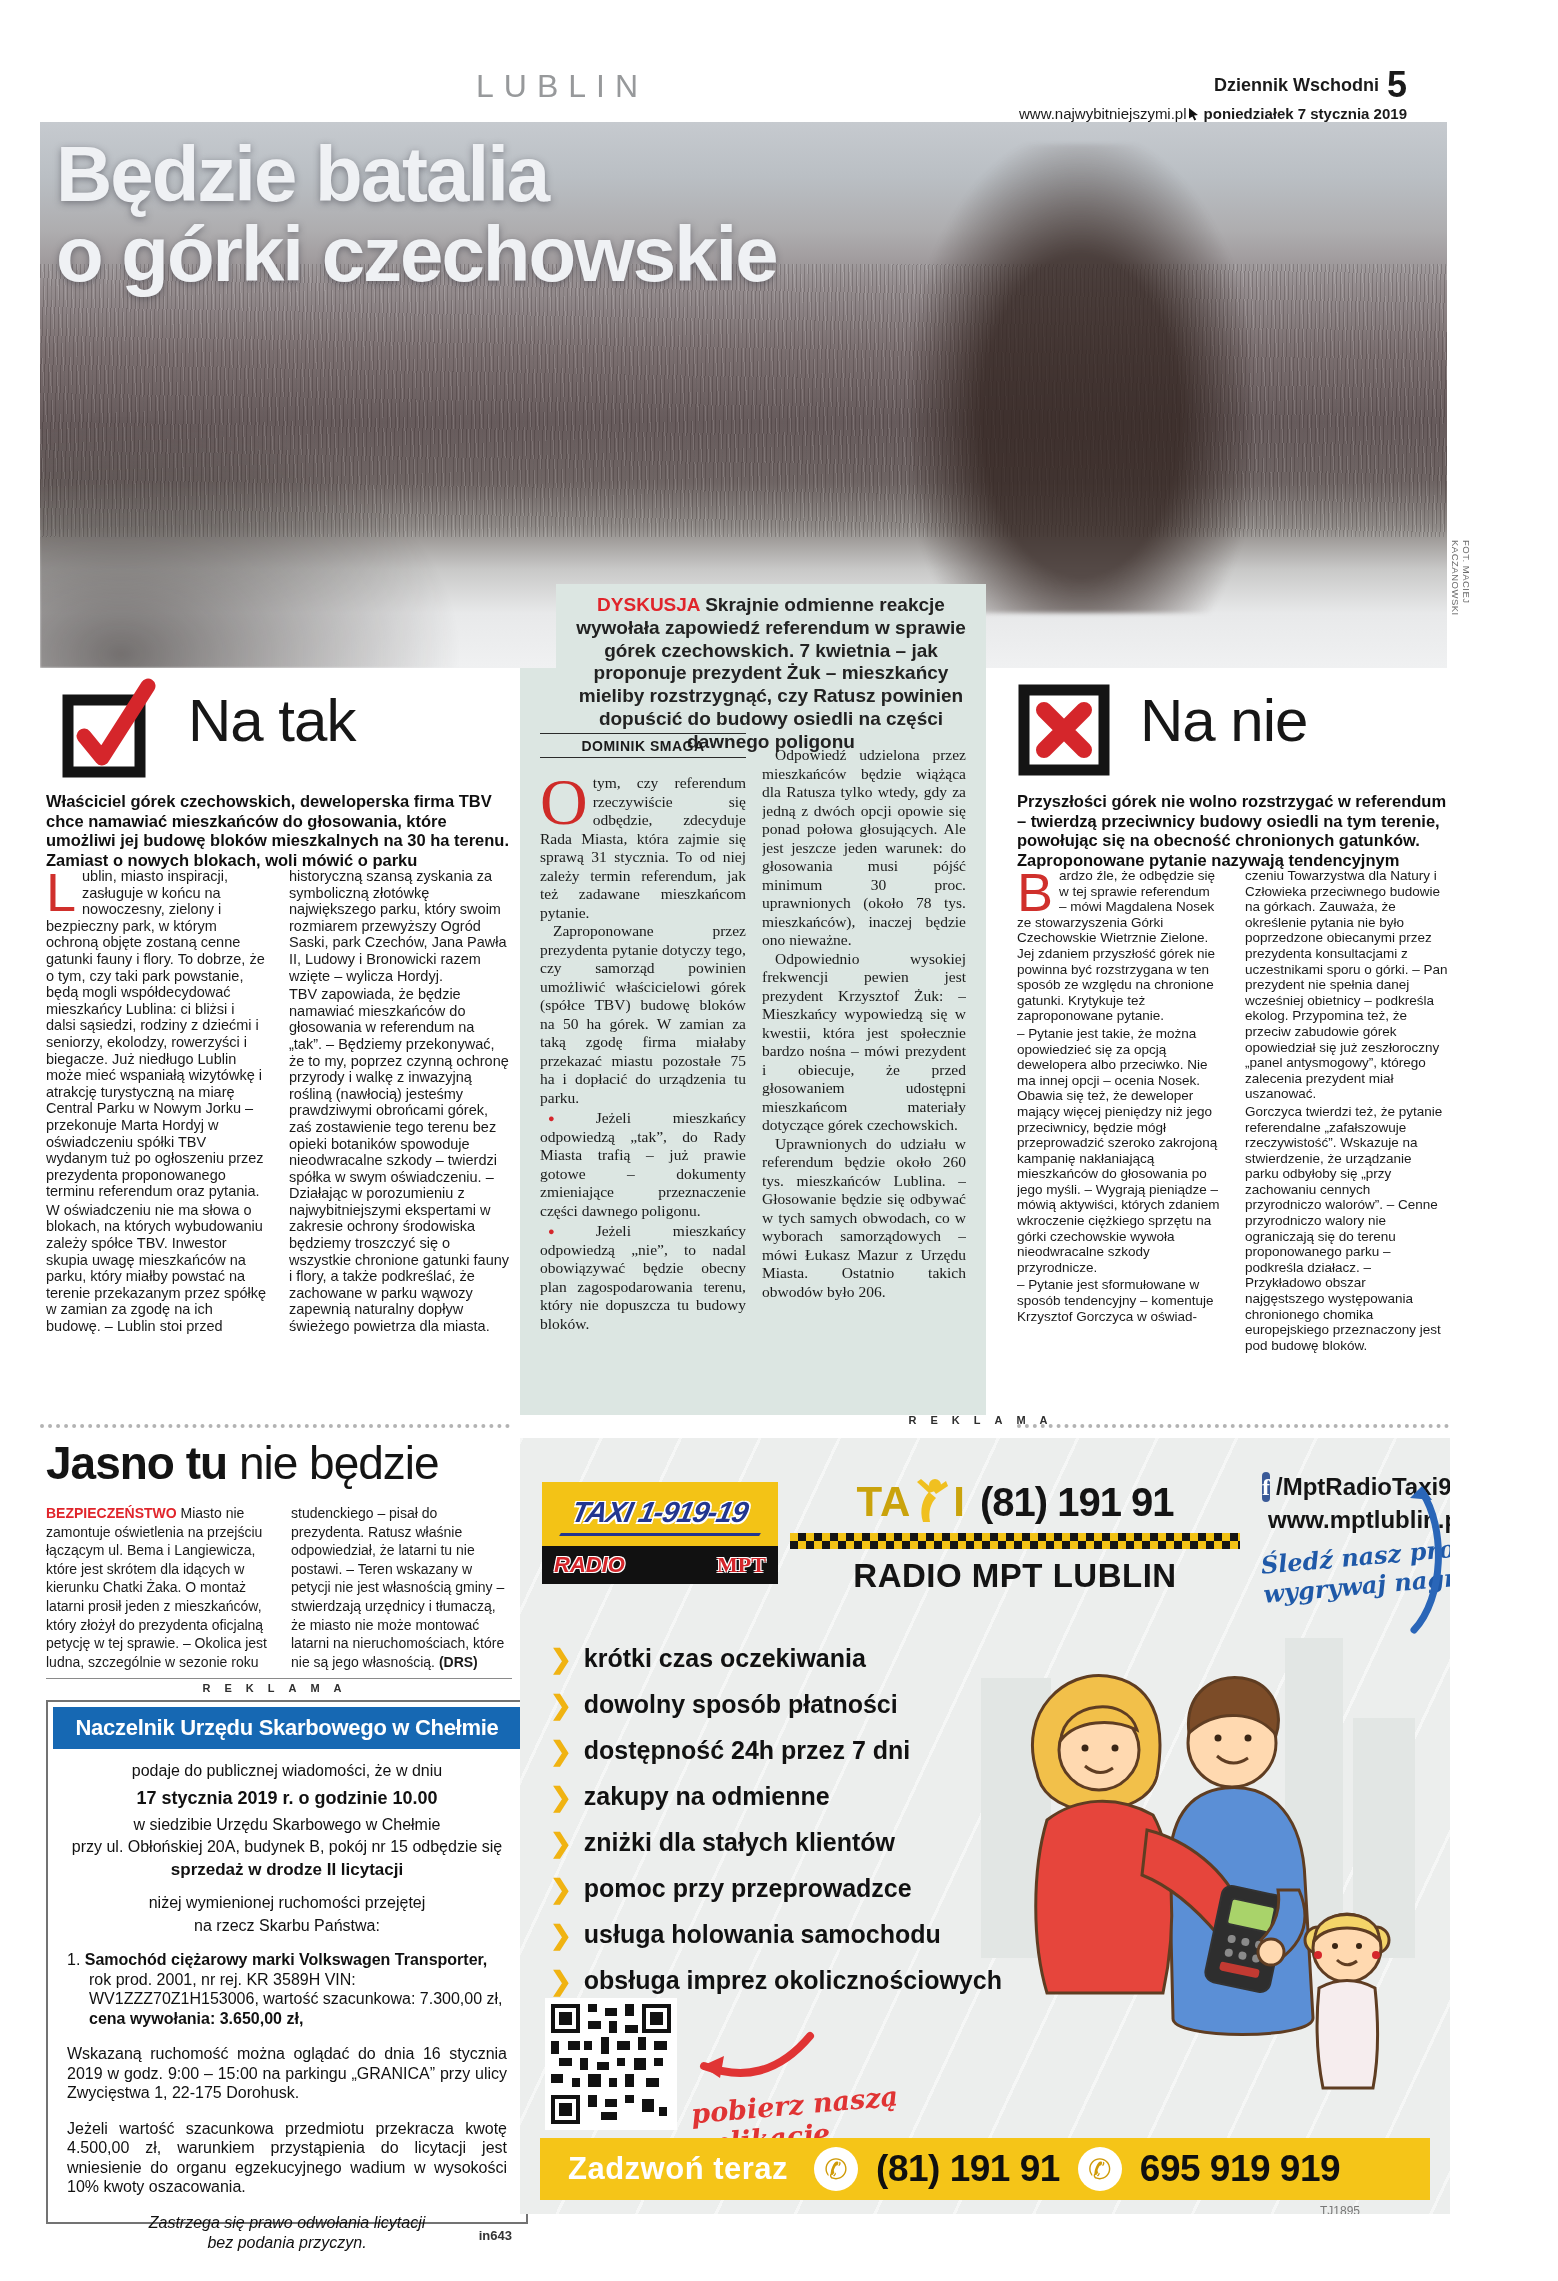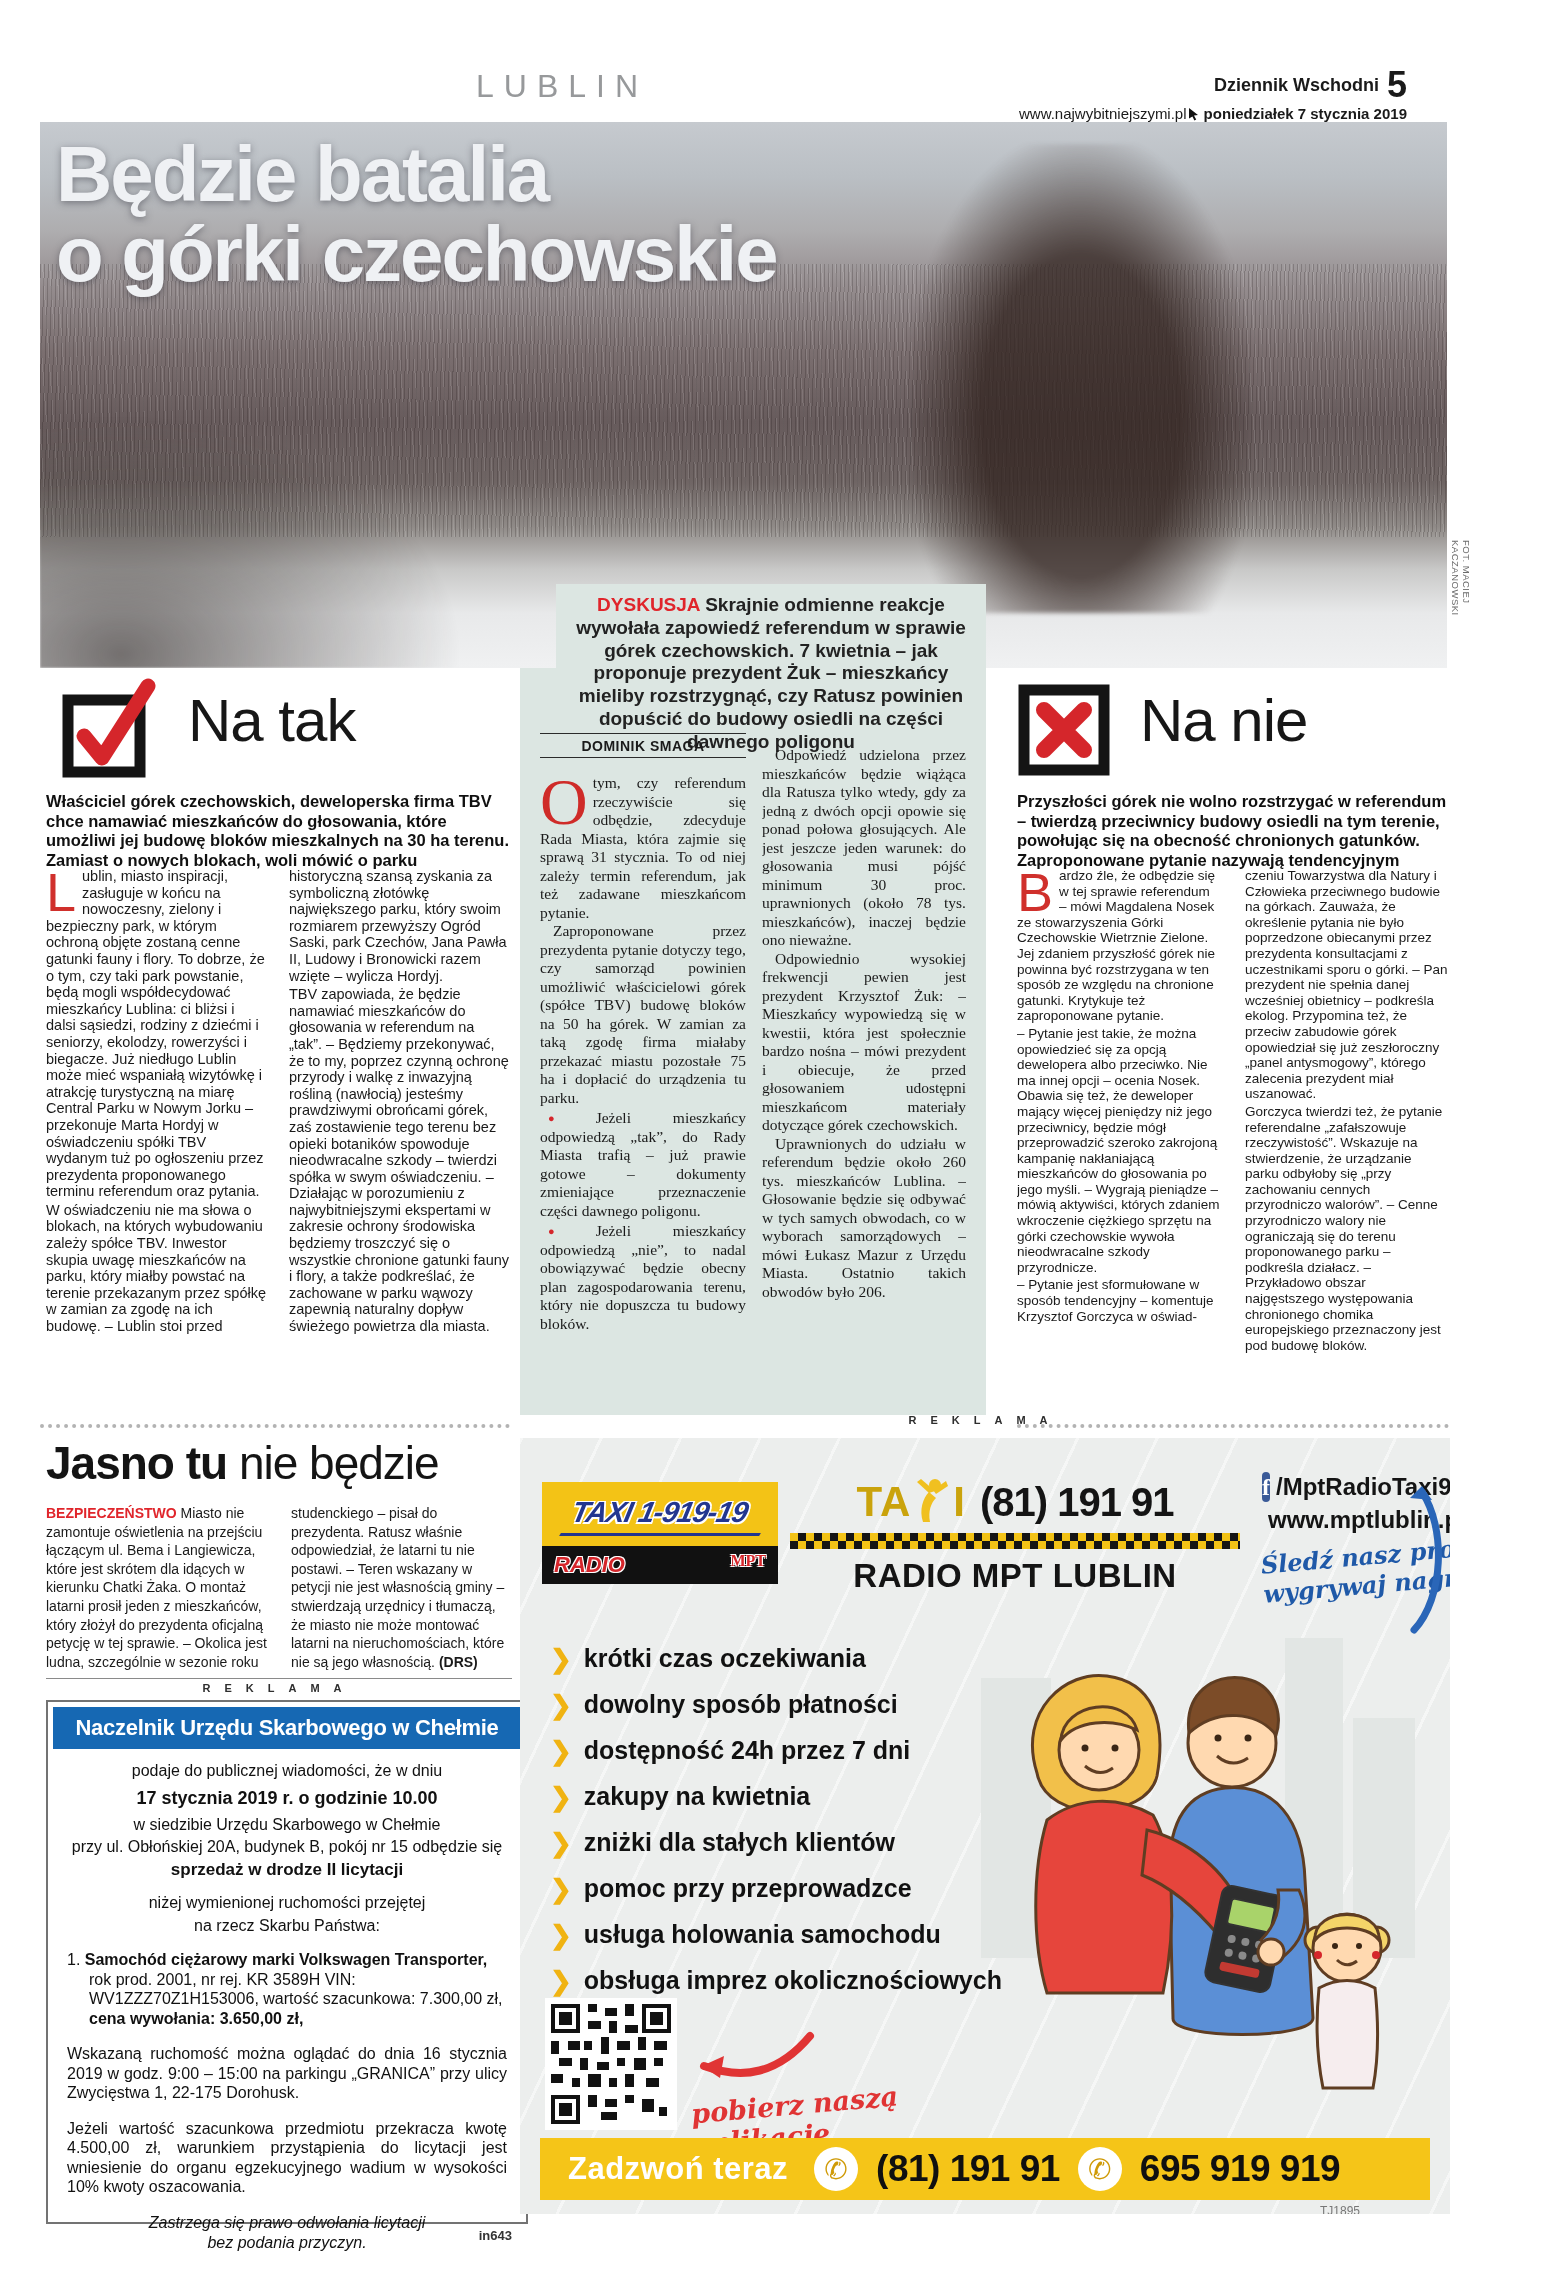--- a/index.html
+++ b/index.html
@@ -106,21 +106,21 @@
   .taxiad .abs{position:absolute;}
   .logo1{left:22px;top:44px;width:236px;}
   .logo1-top{background:#f3c316;padding:14px 8px 10px;text-align:center;}
   .logo1-text{display:inline-block;transform:skewX(-12deg);font-size:29px;font-weight:800;
     font-style:italic;color:#23368f;letter-spacing:-1px;
     text-shadow:1.5px 1.5px 0 #fff,-1.5px -1.5px 0 #fff,1.5px -1.5px 0 #fff,-1.5px 1.5px 0 #fff;}
   .logo1-under{height:3px;background:#23368f;margin:4px 10px 0;transform:skewX(-30deg);}
   .logo1-bot{background:#111;display:flex;justify-content:space-between;padding:6px 12px;}
   .logo1-radio{font-size:22px;font-weight:800;font-style:italic;color:#d5262b;
     text-shadow:1px 1px 0 #fff,-1px -1px 0 #fff,1px -1px 0 #fff,-1px 1px 0 #fff;}
-  .logo1-mpt{font-size:16px;font-weight:800;color:#d5262b;font-family:"Liberation Serif",serif;
+  .logo1-mpt{font-size:22px;font-weight:800;color:#d5262b;font-family:"Liberation Serif",serif;
     text-shadow:1px 1px 0 #fff,-1px -1px 0 #fff,1px -1px 0 #fff,-1px 1px 0 #fff;}
   .logo2{left:270px;top:40px;width:450px;text-align:center;}
   .logo2-row{display:flex;align-items:center;justify-content:center;gap:4px;}
   .logo2-taxi{font-size:42px;font-weight:800;color:#caa30c;letter-spacing:1px;}
   .logo2-phone{font-size:40px;font-weight:800;color:#141414;margin-left:10px;letter-spacing:-1px;}
   .checker{height:16px;margin:7px 0 8px;
     background:repeating-conic-gradient(#141414 0% 25%,#f3c316 0% 50%);background-size:16px 16px;}
   .logo2-name{font-size:33px;font-weight:800;color:#141414;letter-spacing:.5px;}
   .social{left:742px;top:34px;width:178px;}
   .fbrow{display:flex;align-items:center;gap:6px;}
@@ -322,21 +322,21 @@
       <div class="feat">
           <span class="chev">❯</span>
           <span class="ftxt">dowolny sposób płatności</span>
         </div>
       <div class="feat">
           <span class="chev">❯</span>
           <span class="ftxt">dostępność 24h przez 7 dni</span>
         </div>
       <div class="feat">
           <span class="chev">❯</span>
-          <span class="ftxt">zakupy na kwietnia</span>
+          <span class="ftxt">zakupy na odmienne</span>
         </div>
       <div class="feat">
           <span class="chev">❯</span>
           <span class="ftxt">zniżki dla stałych klientów</span>
         </div>
       <div class="feat">
           <span class="chev">❯</span>
           <span class="ftxt">pomoc przy przeprowadzce</span>
         </div>
       <div class="feat">

